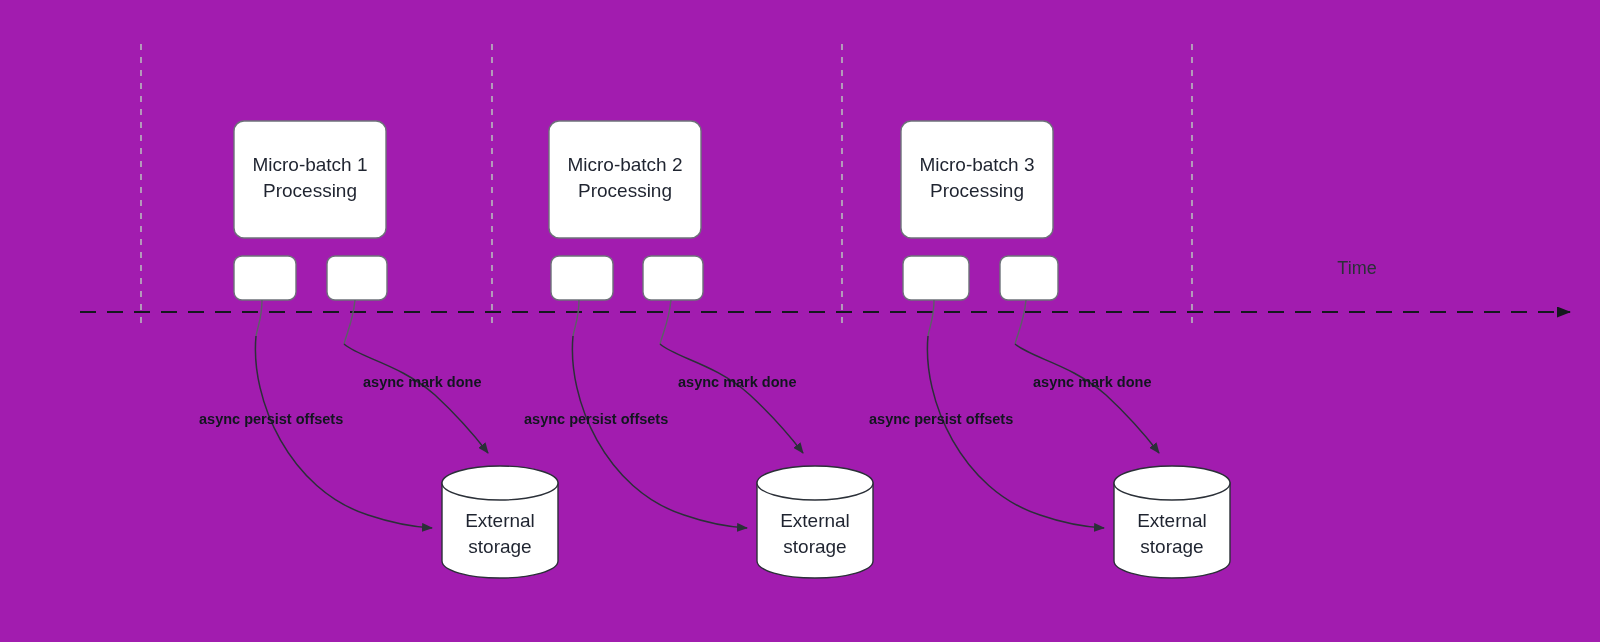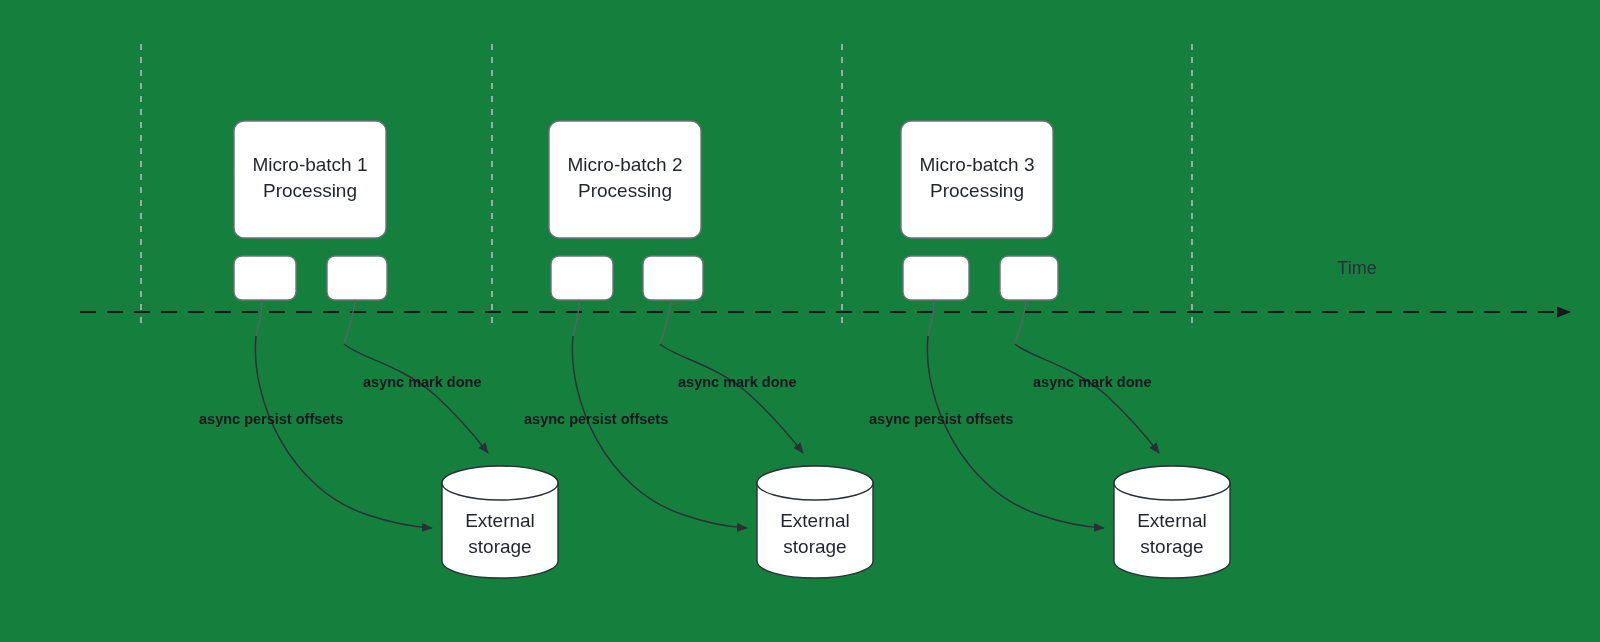--- a/index.html
+++ b/index.html
@@ -10,21 +10,21 @@
   body {
     width: 1600px;
     height: 642px;
     font-family: "Liberation Sans", sans-serif;
     overflow: hidden;
   }
   #diagram-root {
     position: relative;
     width: 1600px;
     height: 642px;
-    background: #15803d;
+    background: #a21caf;
   }
   svg.layer {
     position: absolute;
     top: 0;
     left: 0;
     width: 1600px;
     height: 642px;
   }
   .node-label {
     font-family: "Liberation Sans", sans-serif;

